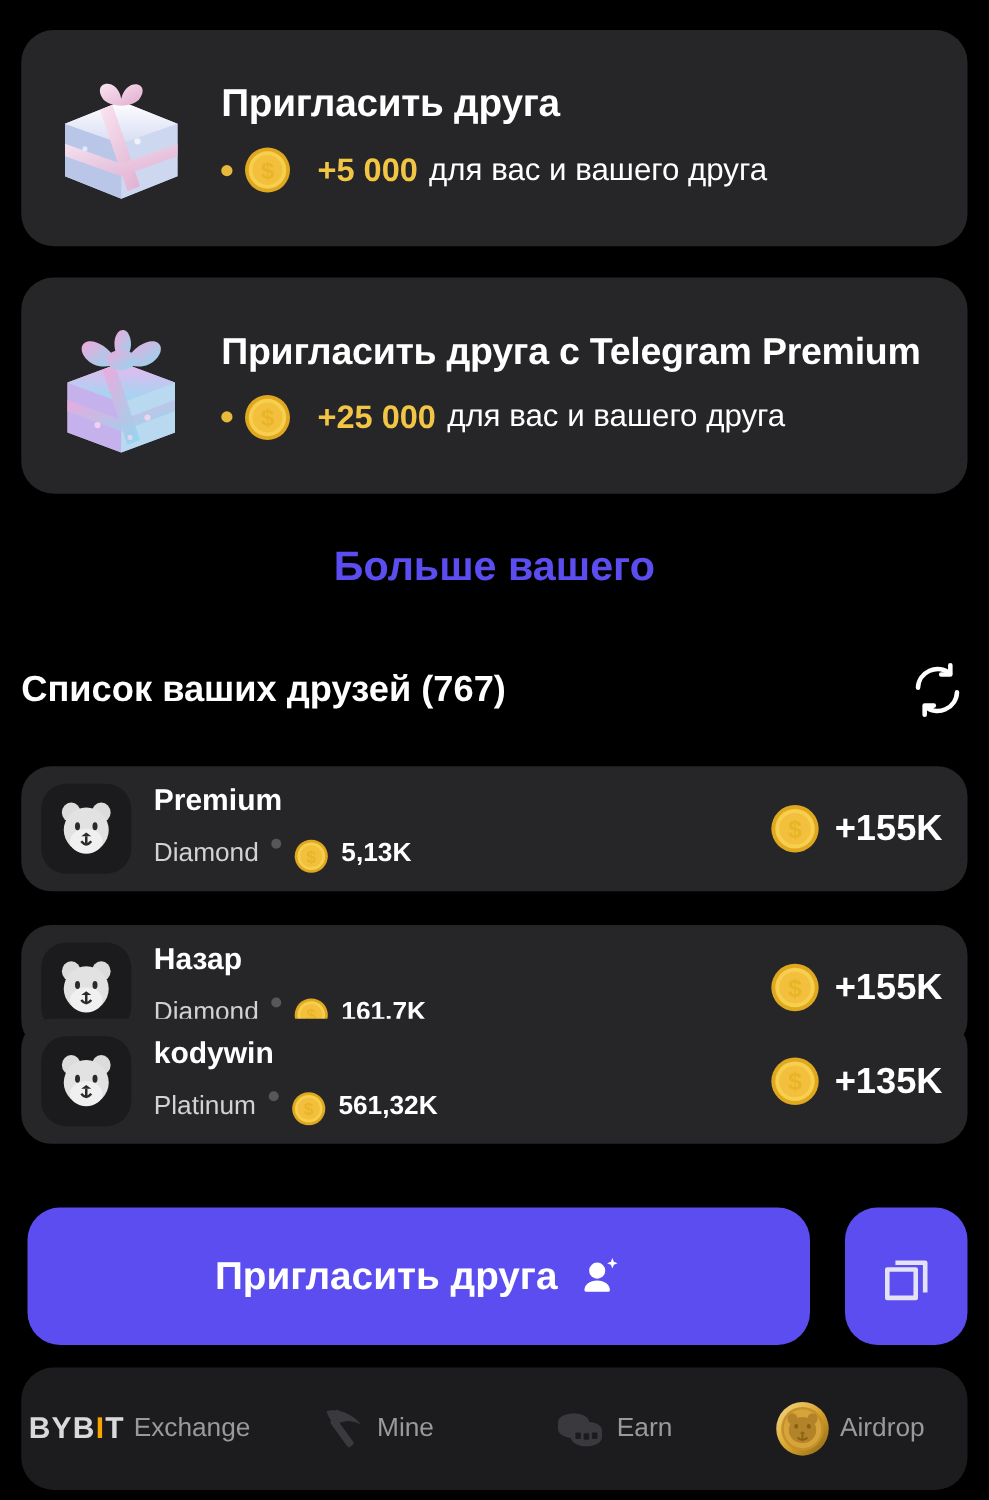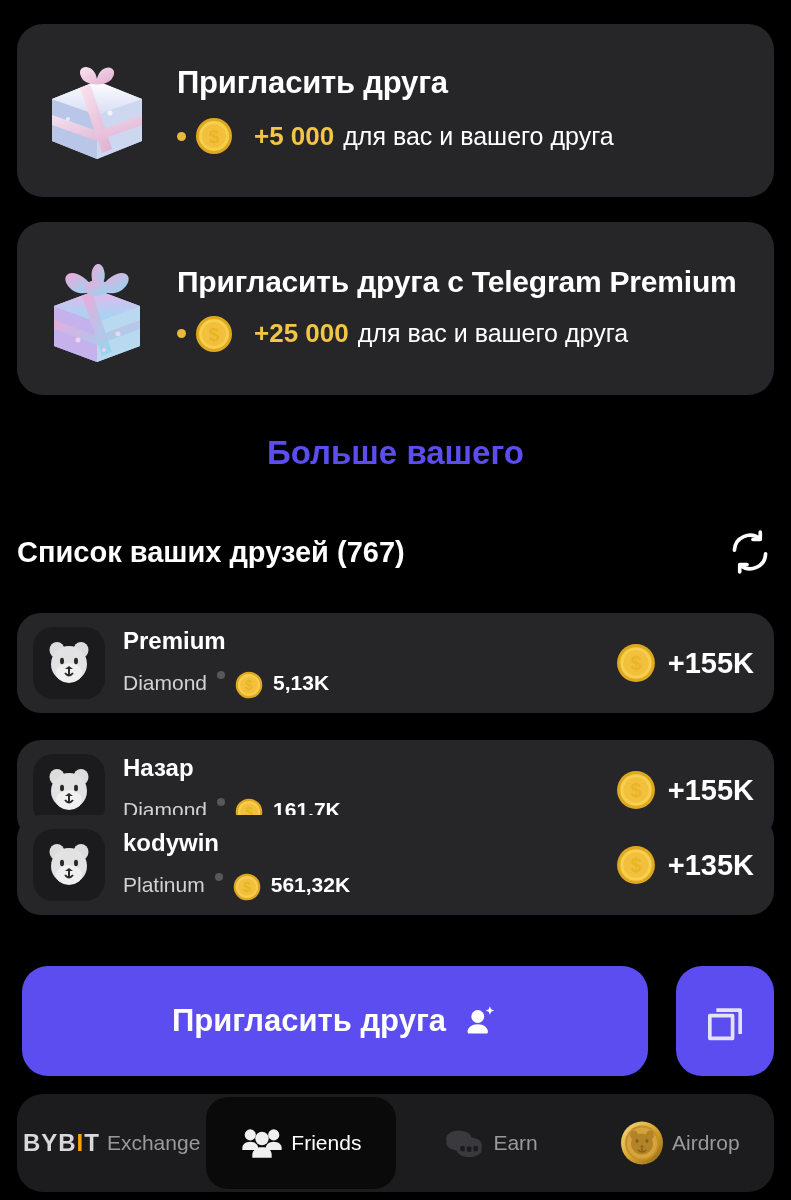--- a/index.html
+++ b/index.html
@@ -362,34 +362,31 @@
 
   <div id="bottom-nav">
 
     <div class="nav-item">
       <div class="nav-icon">
         <span class="bybit-logo">BYB<span class="i">I</span>T</span>
       </div>
       <div class="nav-label">Exchange</div>
     </div>
 
-
-    <div class="nav-item active">
+    <div class="nav-item">
       <div class="nav-icon">
-        <svg width="44" height="40" viewBox="0 0 30 24" fill="#f0f0f0">
-          <circle cx="7" cy="6.5" r="3.8"></circle>
-          <path d="M7 11.2c-3.2 0-5.4 1.9-5.4 4.2v1.4h10.8v-1.4c0-2.3-2.2-4.2-5.4-4.2z"></path>
-          <circle cx="23" cy="6.5" r="3.8"></circle>
-          <path d="M23 11.2c-3.2 0-5.4 1.9-5.4 4.2v1.4h10.8v-1.4c0-2.3-2.2-4.2-5.4-4.2z"></path>
-          <circle cx="15" cy="9" r="4.6"></circle>
-          <path d="M15 14.8c-3.9 0-6.6 2.3-6.6 5.1V22h13.2v-2.1c0-2.8-2.7-5.1-6.6-5.1z"></path>
-        </svg>
-      </div>
-      <div class="nav-label">Friends</div>
-    </div>
+        <svg width="40" height="40" viewBox="0 0 24 24" fill="#3a3a3e">
+          <path d="M3.2 4.8c3.8-2.2 12.4-1.2 17.4 4.2-3.6-1.4-6.4-1.3-8.6-.4C9.4 9.7 6.3 11.6 3.2 4.8z" transform="rotate(8 12 8)"></path>
+          <rect x="9.4" y="6.2" width="3.6" height="15.6" rx="1.1" transform="rotate(-36 11 14)"></rect>
+          <rect x="6.6" y="3.4" width="4" height="3.6" rx="1" transform="rotate(-36 8.6 5.2)"></rect>
+        </svg>
+      </div>
+      <div class="nav-label">Mine</div>
+    </div>
+
 
     <div class="nav-item">
       <div class="nav-icon">
         <svg width="44" height="38" viewBox="0 0 30 24" fill="#3a3a3e">
           <ellipse cx="11.5" cy="8.5" rx="8.5" ry="5"></ellipse>
           <path d="M3 8.5v3.6c0 2.8 3.8 5 8.5 5s8.5-2.2 8.5-5V8.5z"></path>
           <ellipse cx="18.5" cy="13" rx="8.5" ry="5"></ellipse>
           <path d="M10 13v3.6c0 2.8 3.8 5 8.5 5s8.5-2.2 8.5-5V13z"></path>
           <g fill="#1c1c1e">
             <rect x="12.5" y="14" width="3" height="3.6" rx=".6"></rect>

